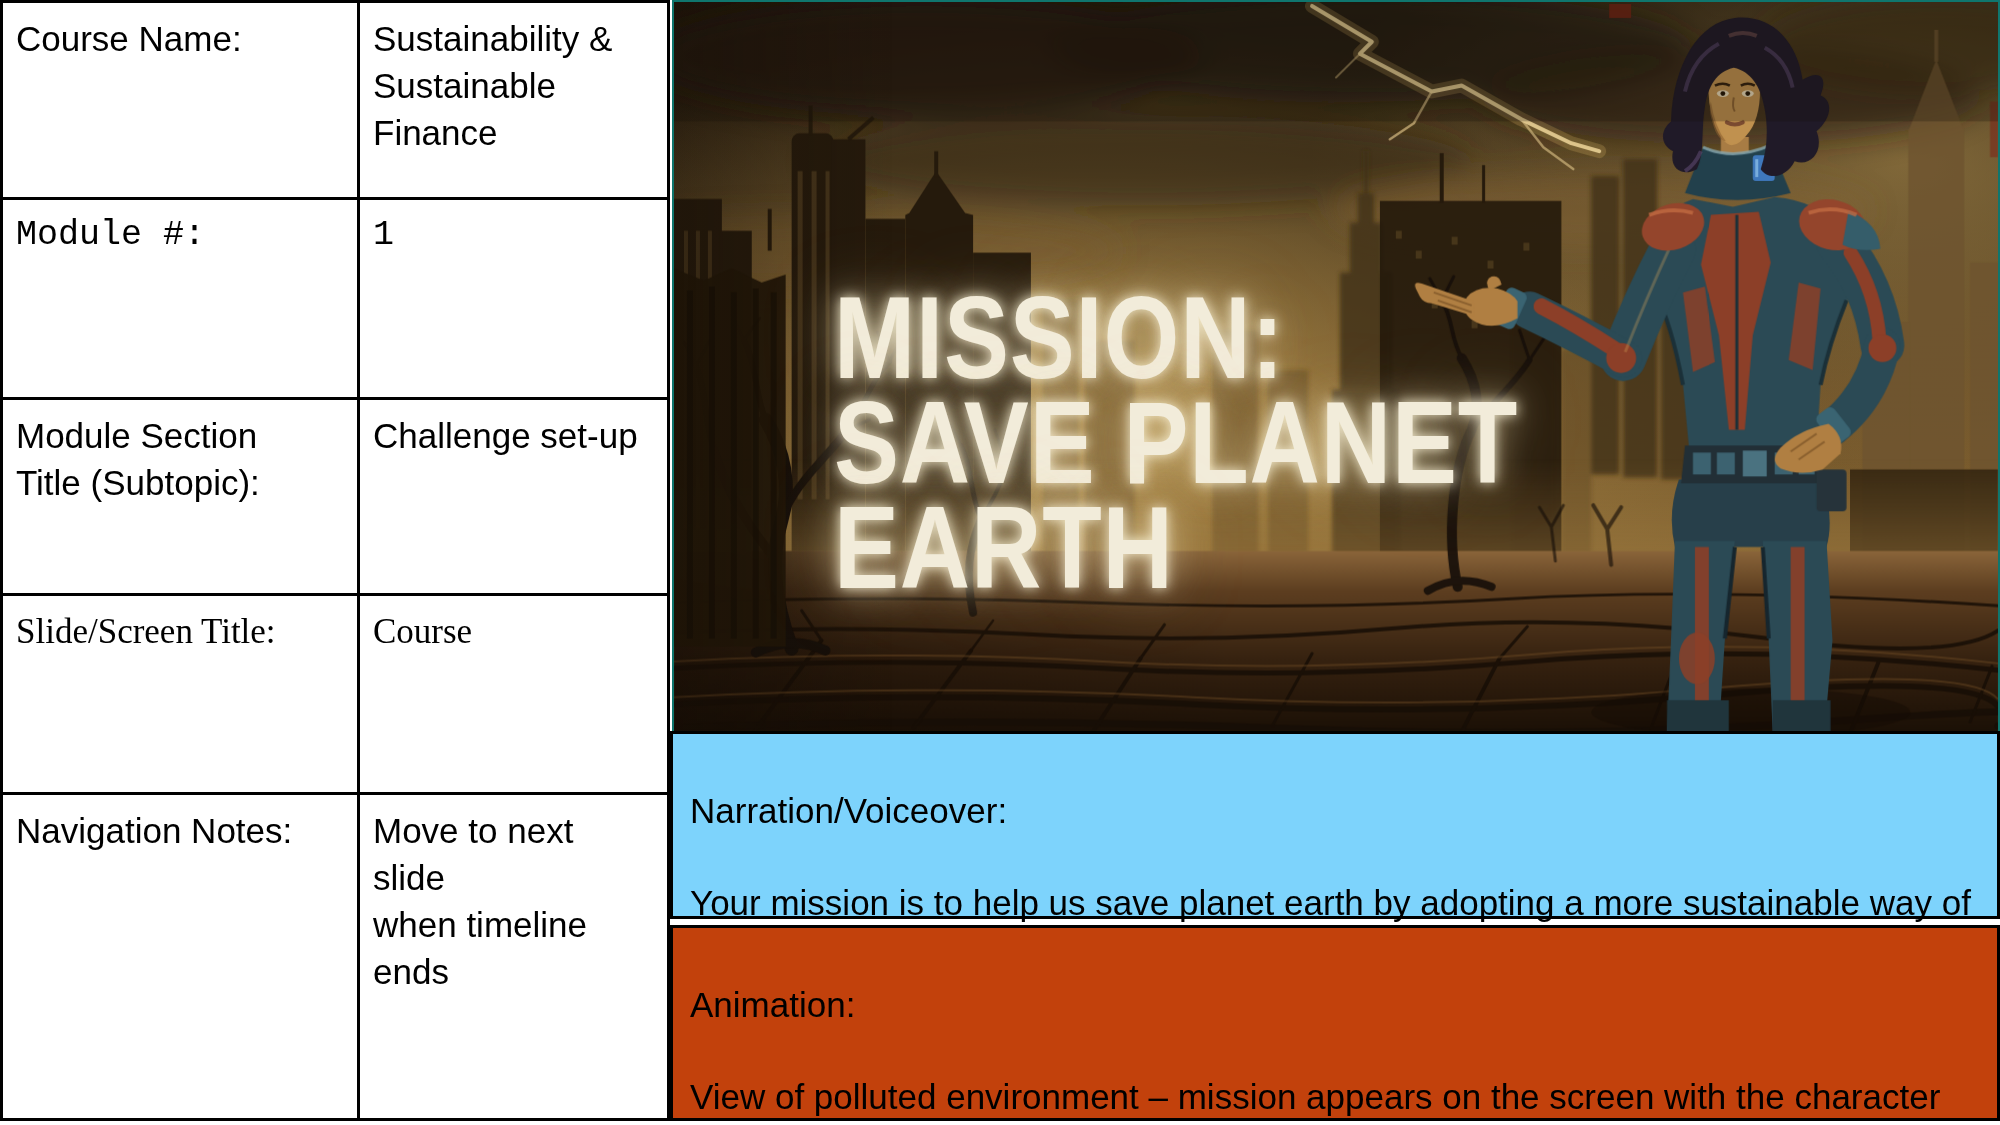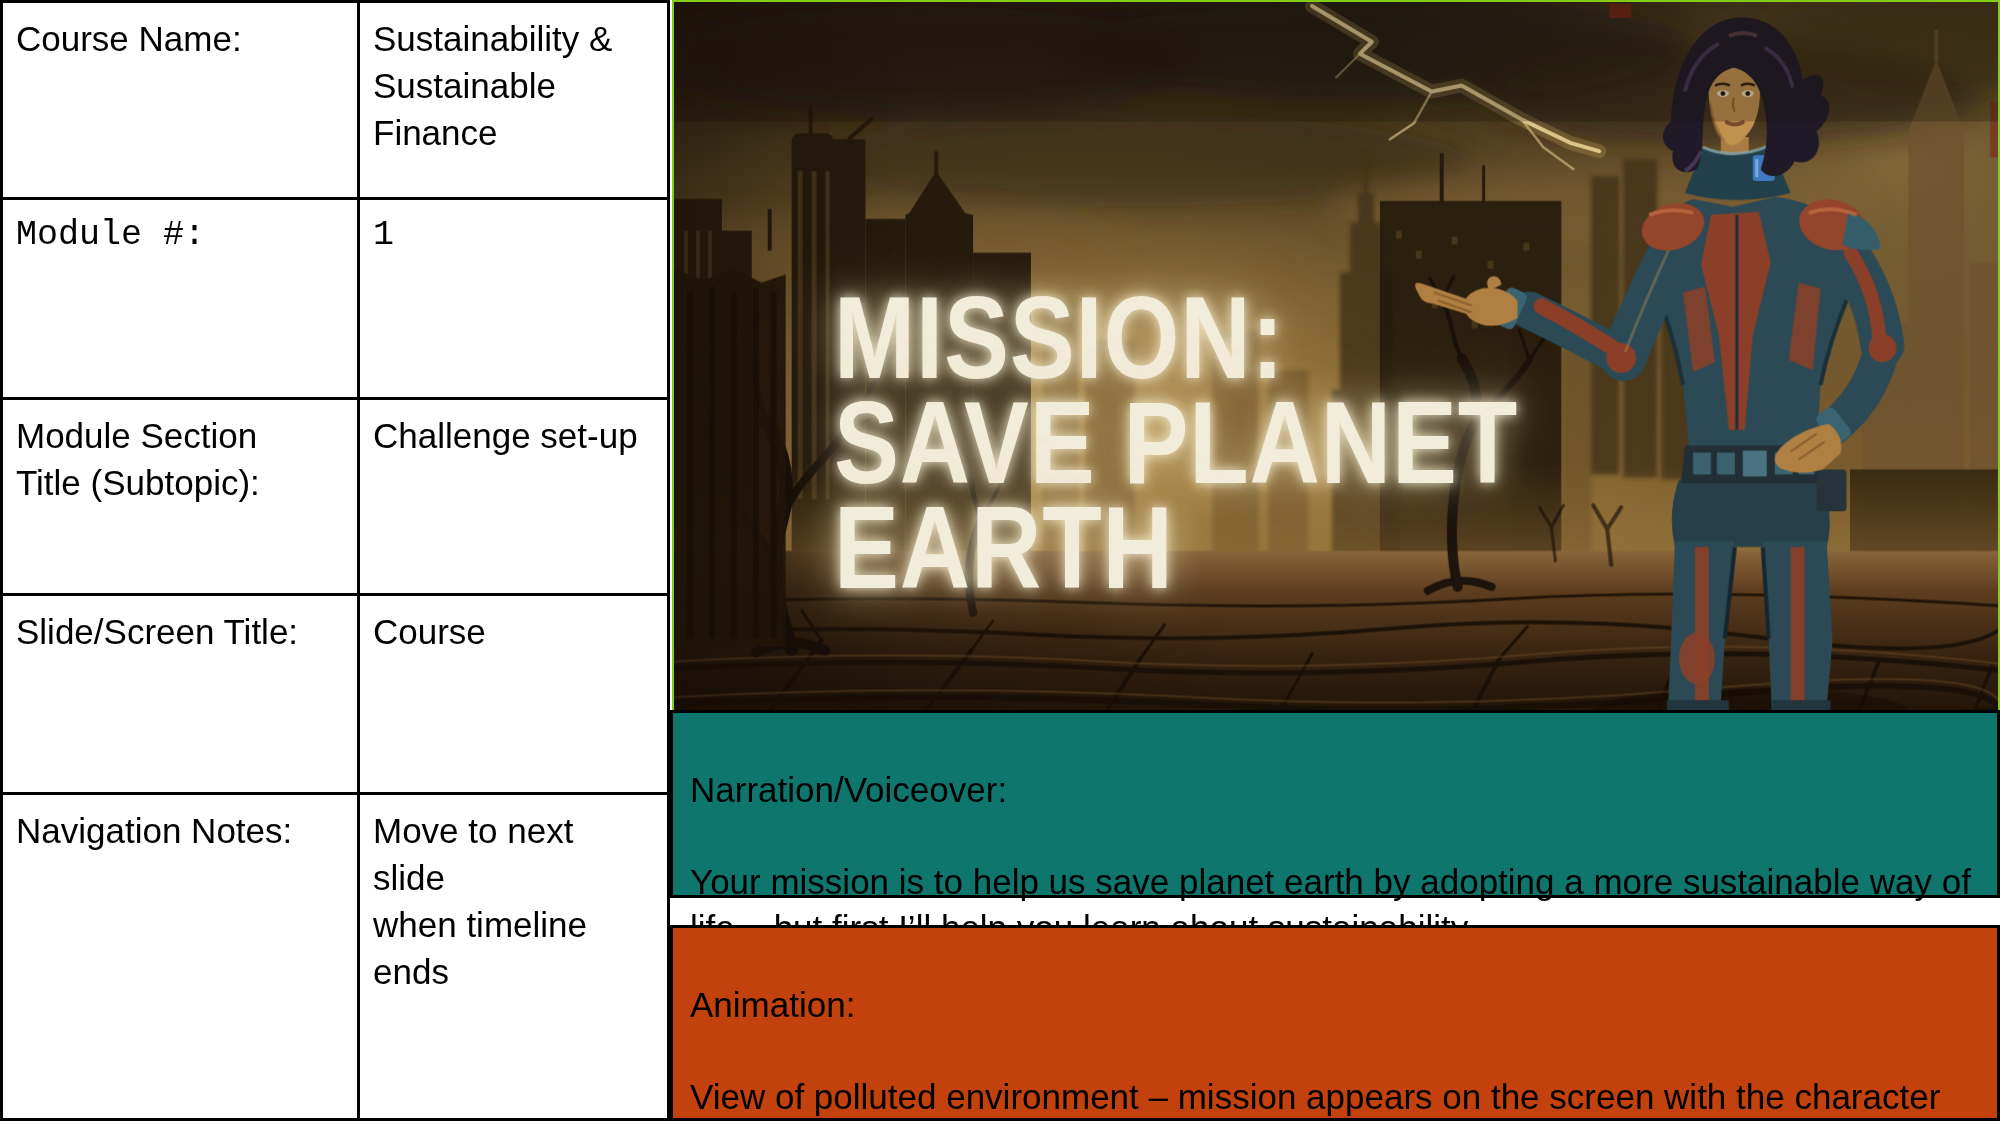--- a/index.html
+++ b/index.html
@@ -8,38 +8,38 @@
   .page{position:relative;width:2000px;height:1125px;background:#fff;border-radius:25px;}
 
   
   table.meta{position:absolute;left:0;top:0;width:670px;height:1121px;
     border-collapse:collapse;table-layout:fixed;}
   table.meta td{border:3px solid #000;vertical-align:top;
     padding:12px 12px 0 13px;font-size:35px;line-height:47px;
     white-space:pre-line;overflow:hidden;}
   td.lbl{width:329px;}
   tr.r1{height:197px;} tr.r2{height:200px;font-family:Liberation Mono, monospace;} tr.r3{height:196px;}
-  tr.r4{height:199px;} tr.r5{height:326px;}
+  tr.r4{height:199px;font-family:Liberation Serif, serif;} tr.r5{height:326px;}
 
   
   .slide{position:absolute;left:672px;top:0;width:1328px;height:734px;
-    background:#3a2c18;border:2px solid #84cc16;box-sizing:border-box;overflow:hidden;}
+    background:#3a2c18;border:2px solid #0f766e;box-sizing:border-box;overflow:hidden;}
   .slide svg{position:absolute;left:0;top:0;width:100%;height:100%;display:block;}
   .slide-title{position:absolute;left:160px;top:284px;margin:0;
     font-size:116px;line-height:105px;font-weight:800;letter-spacing:1px;
     color:#f2ecda;transform:scaleX(.84);transform-origin:left top;
     white-space:pre;pointer-events:none;
     text-shadow:0 0 14px rgba(250,242,214,.95),0 0 38px rgba(243,228,184,.6),
                 0 0 80px rgba(230,210,160,.4);}
 
   
   .notebox{position:absolute;left:670px;width:1330px;box-sizing:border-box;
     border:3px solid #000;font-size:35px;line-height:46px;padding:8px 20px 0 17px;
     white-space:pre-line;}
-  .narration{top:710px;height:188px;background:#0f766e;}
+  .narration{top:731px;height:188px;background:#7dd3fc;}
   .animation{top:925px;height:196px;background:#c2410c;}
 </style>
 </head>
 <body>
 
 <div class="page">
 
   <table class="meta">
     <tbody>
         <tr class="r1">

